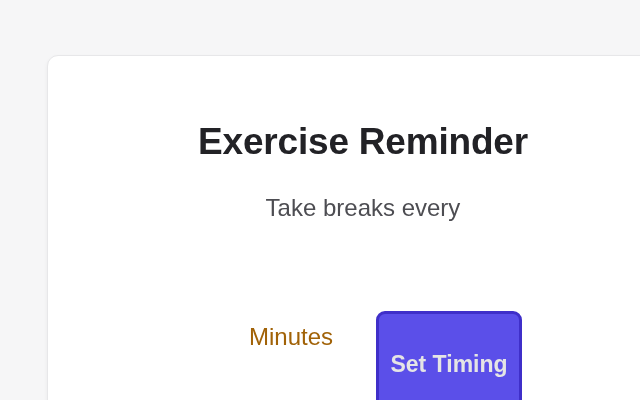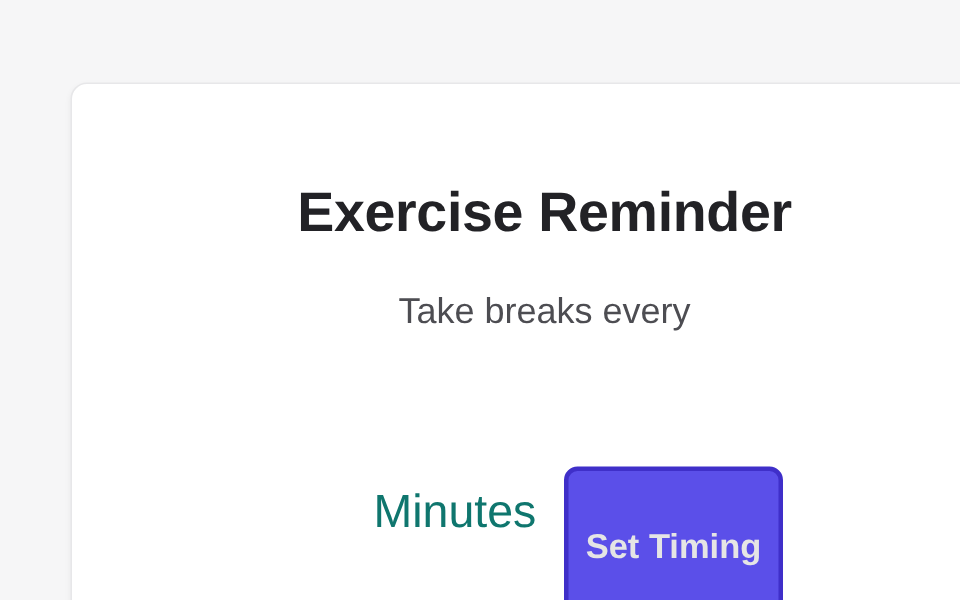--- a/index.html
+++ b/index.html
@@ -74,22 +74,22 @@
     font-size: 27px;
     color: #1a1a1d;
     padding: 0 0 0 14px;
     outline: none;
   }
 
   #minutes-label {
     position: absolute;
     left: 179px;
     top: 45px;
-    font-size: 31px;
-    color: #0f766e;
+    font-size: 24px;
+    color: #a16207;
     white-space: nowrap;
   }
 
   #set-timing-button {
     position: absolute;
     left: 306px;
     top: 33px;
     width: 146px;
     height: 107px;
     background: #5b4fe9;

